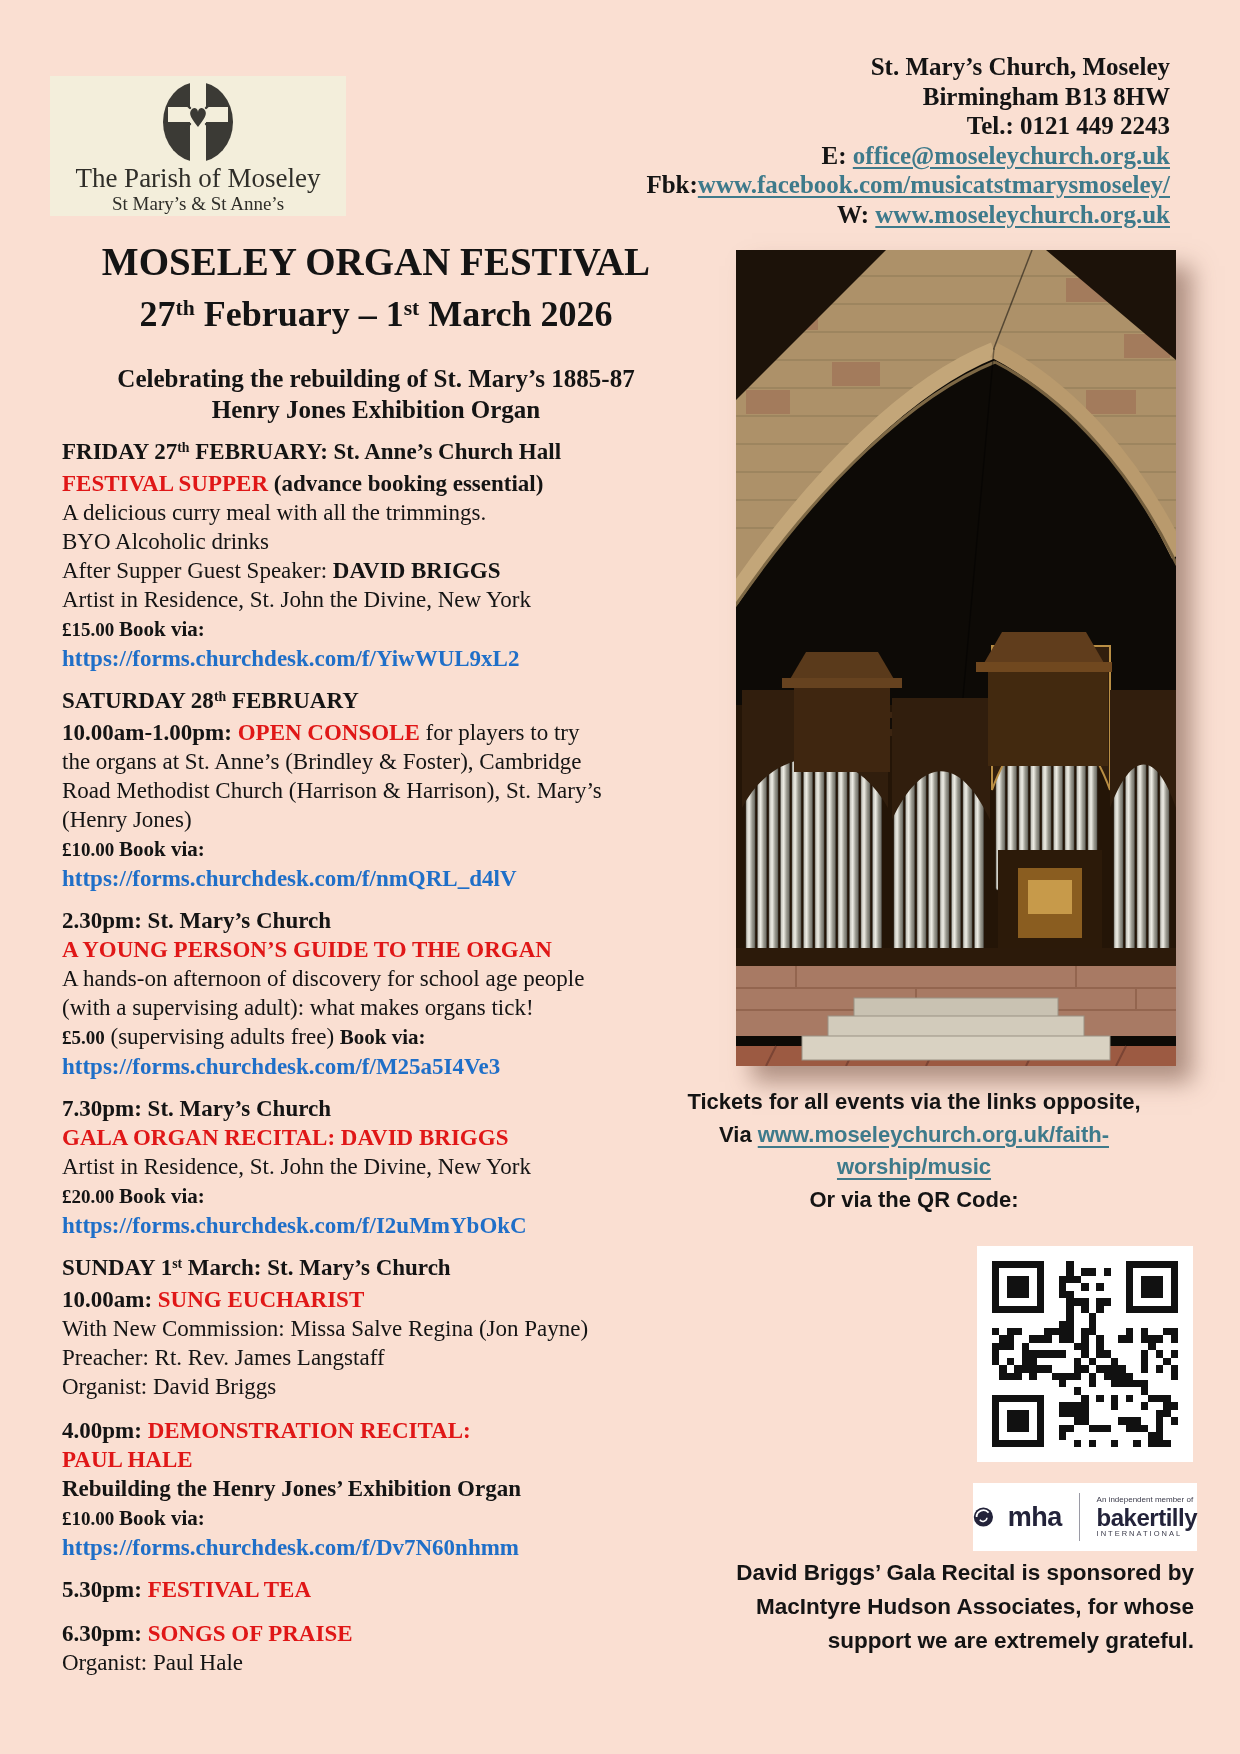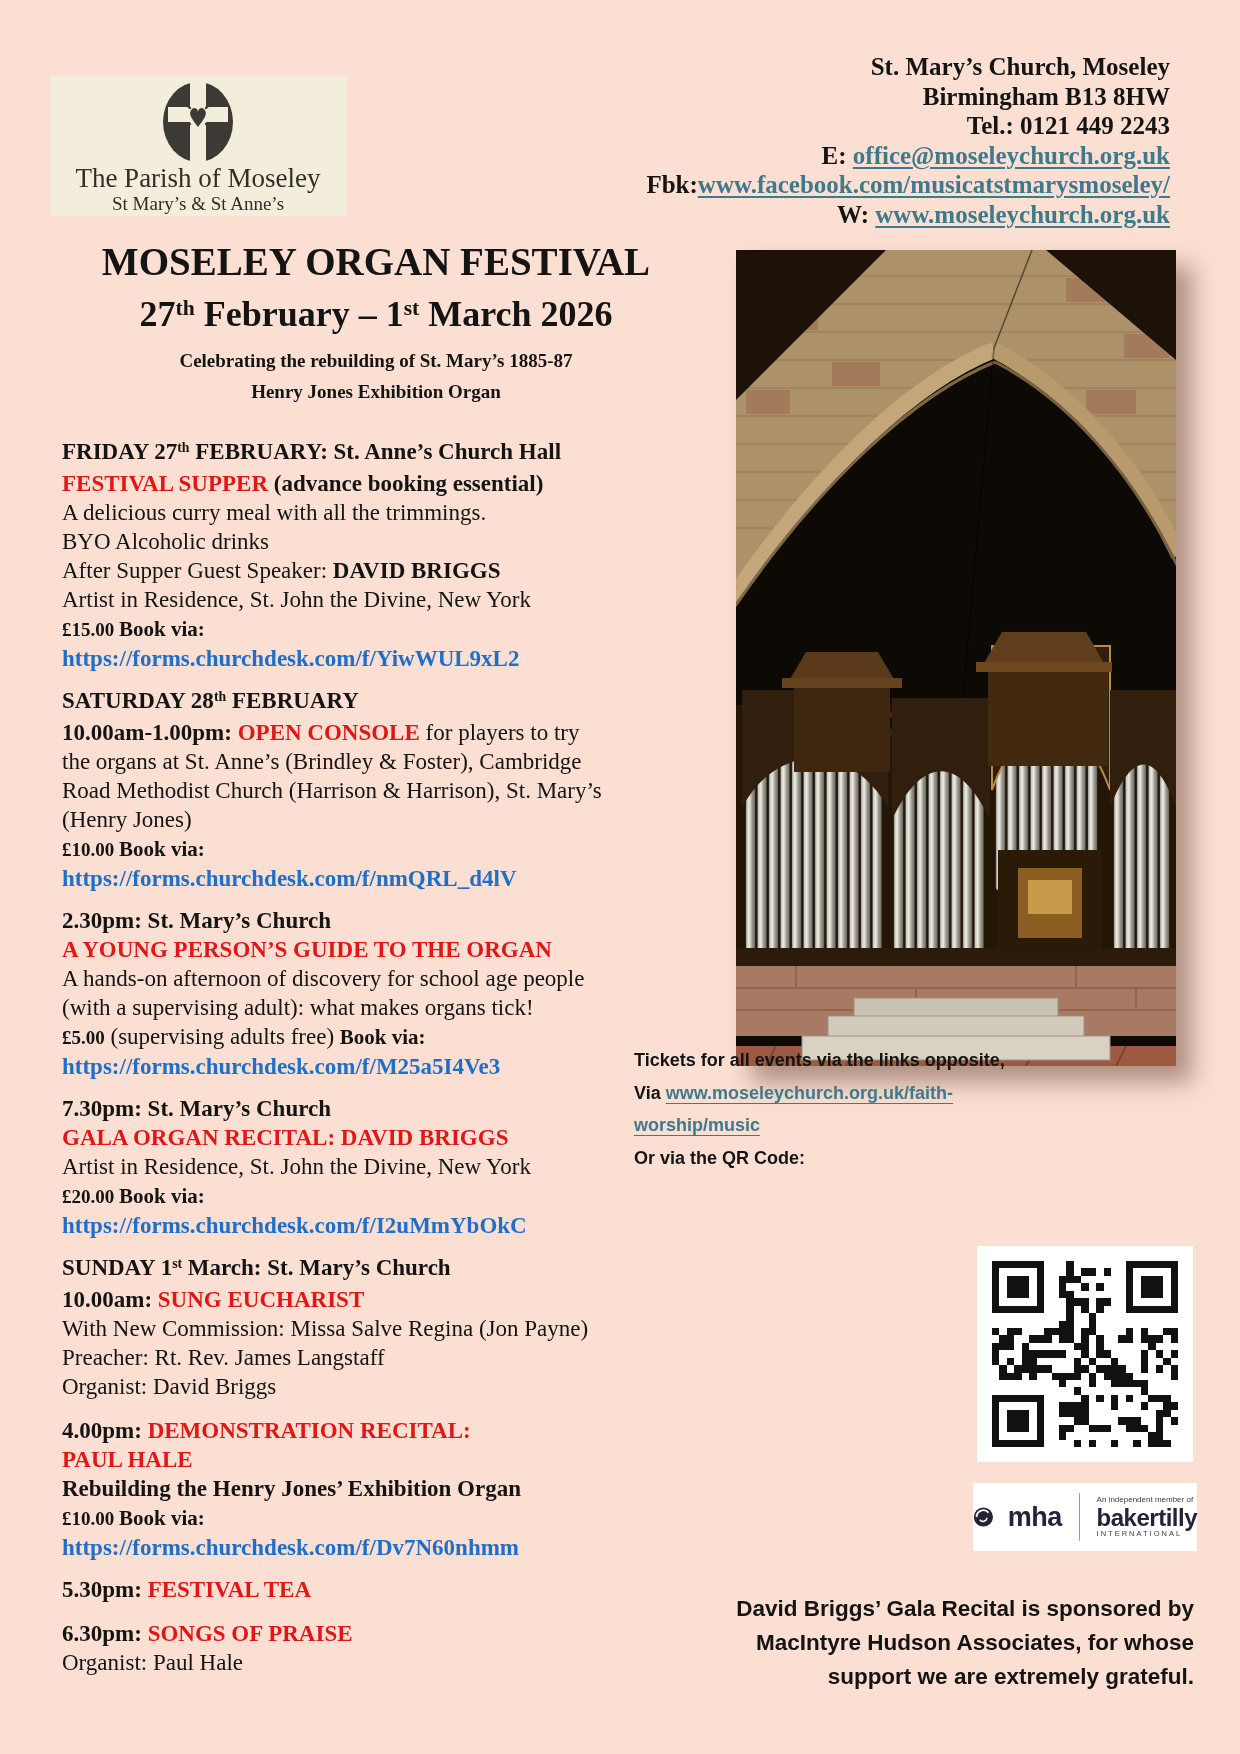--- a/index.html
+++ b/index.html
@@ -10,55 +10,55 @@
              text-align:center;}
   .logo-card svg{display:block;margin:5px auto 0 auto;}
   .parish-name{font-size:27px;color:#2f2e29;line-height:30px;}
   .parish-sub{font-size:19px;color:#2f2e29;line-height:22px;}
   .contact{position:absolute;top:52px;right:70px;width:660px;text-align:right;
            font-weight:bold;font-size:25px;line-height:29.5px;}
   
   .title-block{position:absolute;left:62px;top:236px;width:628px;text-align:center;font-weight:bold;}
   .t1{font-size:39px;line-height:52px;}
   .t2{font-size:36px;line-height:52px;}
-  .subtitle{font-size:19px;line-height:31px;font-family:Liberation Serif, serif;}
+  .subtitle{margin-top:18px;font-size:25px;line-height:31px;font-family:Liberation Serif, serif;}
   
   .left-col{position:absolute;left:62px;top:437px;width:640px;font-size:23px;line-height:29px;}
   .ev-section{margin-bottom:13px;}
   .ev-section.gap-lg{margin-top:15px;}
   .tline{min-height:29px;}
   .seg-b{font-weight:bold;}
   .seg-r{font-weight:bold;color:#e01717;}
   .seg-n{font-weight:normal;}
   .seg-p{font-weight:bold;font-size:19px;}
   .seg-bs{font-weight:bold;font-size:21px;}
   a.seg-blue{font-weight:bold;color:#1f6fc8;text-decoration:none;}
   a.seg-teal{font-weight:bold;color:#3e7a8b;text-decoration:underline;text-underline-offset:3px;}
   .sup{font-size:0.6em;position:relative;top:-0.5em;}
   
   .photo{position:absolute;left:736px;top:250px;width:440px;height:816px;
          box-shadow:16px 16px 22px rgba(115,80,66,.55);}
-  .tickets{position:absolute;top:1044px;right:46px;width:560px;text-align:left;
+  .tickets{position:absolute;top:1086px;right:46px;width:560px;text-align:center;
            font-family:"Liberation Sans","DejaVu Sans",sans-serif;font-weight:bold;
-           font-size:18px;line-height:32.5px;}
+           font-size:22px;line-height:32.5px;}
   .seg-sb{font-family:"Liberation Sans","DejaVu Sans",sans-serif;font-weight:bold;}
   a.seg-steal{font-family:"Liberation Sans","DejaVu Sans",sans-serif;font-weight:bold;
               color:#3e7a8b;text-decoration:underline;text-underline-offset:4px;}
   .qr-box{position:absolute;left:977px;top:1246px;width:216px;height:216px;background:#fff;
           display:flex;align-items:center;justify-content:center;}
   .mha-box{position:absolute;left:973px;top:1483px;width:224px;height:68px;background:#fff;
            display:flex;align-items:center;justify-content:center;gap:14px;
            font-family:"Liberation Sans","DejaVu Sans",sans-serif;}
   .mha-brand{font-size:27px;font-weight:bold;color:#23233a;letter-spacing:-0.5px;}
   .mha-div{width:1px;height:48px;background:#9a9aa5;margin:0 3px;}
   .mha-right{display:flex;flex-direction:column;line-height:1.05;}
   .mha-note{font-size:8px;color:#3a3a4a;}
   .mha-bt{font-size:24px;font-weight:bold;color:#23233a;letter-spacing:-0.5px;}
   .mha-intl{font-size:7.5px;color:#3a3a4a;letter-spacing:2px;}
-  .sponsor{position:absolute;top:1592px;right:46px;width:560px;text-align:right;
+  .sponsor{position:absolute;top:1556px;right:46px;width:560px;text-align:right;
            font-family:"Liberation Sans","DejaVu Sans",sans-serif;font-weight:bold;
            font-size:22.5px;line-height:34px;}
 </style>
 </head>
 <body>
 
 <div class="page">
 
   <div class="logo-card">
     <svg width="104" height="82" viewBox="0 0 104 82">

